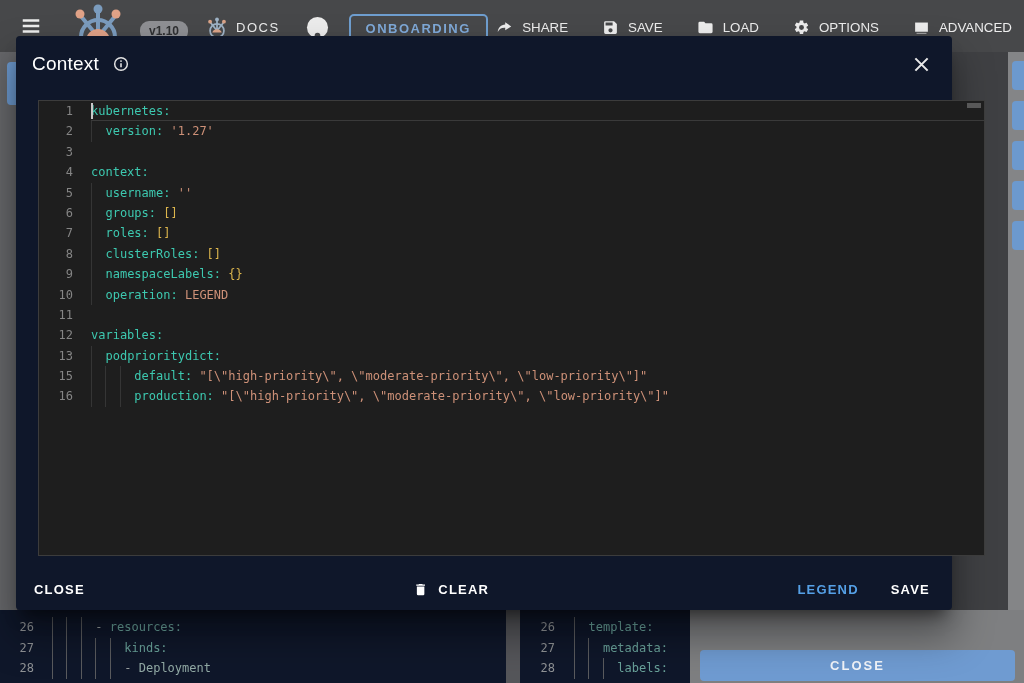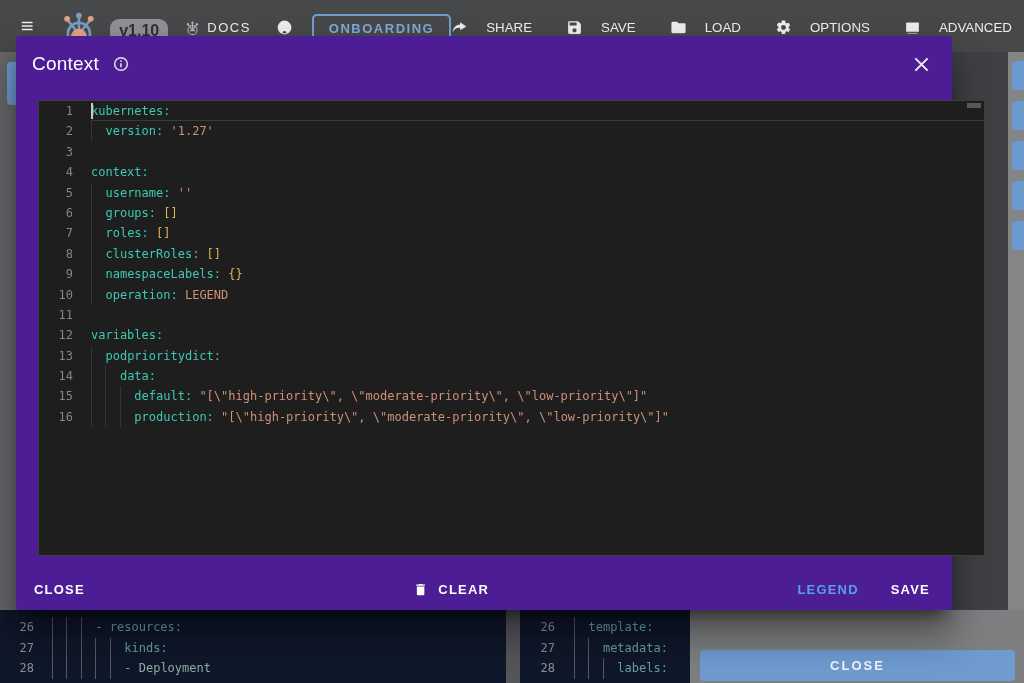--- a/index.html
+++ b/index.html
@@ -12,35 +12,35 @@
   
   .app-header {
     position:absolute; left:0; top:0; width:1024px; height:52px;
     background:#47484a; display:flex; align-items:center; z-index:1;
     color:#e8e8e8;
   }
   .hamburger { margin-left:20px; width:22px; height:22px; color:#ededed; }
   .brand-logo { margin-left:24px; width:64px; height:50px; margin-top:4px; }
   .brand-text { margin-left:6px; font-size:28px; font-weight:bold; color:#7b9cbe; letter-spacing:.5px; margin-top:2px; }
   .version-badge {
-    margin-left:10px; background:#8f9094; color:#2f3032; font-size:16px; font-weight:bold;
+    margin-left:10px; background:#8f9094; color:#2f3032; font-size:12px; font-weight:bold;
     border-radius:9px; padding:3px 9px; margin-top:10px;
   }
   .docs-logo { margin-left:16px; width:26px; height:26px; margin-top:6px; }
   .hdr-label { font-size:13px; font-weight:normal; letter-spacing:1.5px; color:#ededed; }
   .docs-label { margin-left:6px; margin-top:2px; cursor:pointer; }
   .gh-icon { margin-left:26px; width:23px; height:23px; margin-top:2px; cursor:pointer; }
   .onboarding-btn {
     margin-left:20px; height:29px; padding:0 15px; background:transparent;
     border:2px solid #6f9ecf; border-radius:5px; color:#7fa9d8;
     font-size:13px; font-weight:bold; letter-spacing:1.5px; margin-top:5px;
     font-family:"Liberation Sans", sans-serif; cursor:pointer;
   }
   .hdr-right { display:flex; align-items:center; margin-left:auto; padding-right:12px; gap:34px; margin-top:2px; }
-  .hdr-btn { display:flex; align-items:center; gap:18px; background:none; border:none; color:#ededed; cursor:pointer; font-family:"Liberation Sans", sans-serif; }
+  .hdr-btn { display:flex; align-items:center; gap:9px; background:none; border:none; color:#ededed; cursor:pointer; font-family:"Liberation Sans", sans-serif; }
   .hdr-btn svg { width:17px; height:17px; }
   
   .left-strip { position:absolute; left:0; top:52px; width:17px; height:558px; background:#66676a; z-index:2; }
   .left-strip .blue-tab { position:absolute; left:7px; top:10px; width:10px; height:43px; background:#6c99ce; border-radius:4px 0 0 4px; }
   .right-strip { position:absolute; left:1008px; top:52px; width:16px; height:558px; background:#848587; z-index:2; }
   .side-btn { position:absolute; left:4px; width:12px; height:29px; background:#6c99ce; border-radius:4px 0 0 4px; }
   .bg-bottom { position:absolute; left:0; top:610px; width:1024px; height:73px; background:#47484b; z-index:2; }
   .bg-editor { position:absolute; top:0; height:73px; background:#0f172a; font-family:"DejaVu Sans Mono", monospace; font-size:12px; padding-top:7px; overflow:hidden; }
   .bg-editor-left { left:0; width:506px; }
   .bg-editor-right { left:520px; width:170px; }
@@ -48,21 +48,21 @@
   .bg-onboarding { position:absolute; left:690px; top:0; width:334px; height:73px; background:#7e7f81; }
   .bg-close-btn {
     position:absolute; left:10px; top:40px; width:315px; height:31px;
     background:#6f9bd1; border:none; border-radius:4px; color:#f2f5fa;
     font-size:13px; font-weight:bold; letter-spacing:2px; cursor:pointer;
     font-family:"Liberation Sans", sans-serif;
   }
   
   .modal {
     position:absolute; left:16px; top:36px; width:936px; height:574px;
-    background:#4c1d95; border-radius:4px; z-index:10;
+    background:#0f172a; border-radius:4px; z-index:10;
     box-shadow:0 11px 15px -7px rgba(0,0,0,.5), 0 24px 38px 3px rgba(0,0,0,.35);
   }
   .modal-head { display:flex; align-items:center; height:48px; padding:8px 20px 0 16px; }
   .modal-title { color:#fff; font-size:19px; font-weight:500; letter-spacing:.2px; }
   .info-icon { margin-left:14px; width:16px; height:16px; color:#e2e2e2; cursor:pointer; }
   .close-x { margin-left:auto; width:21px; height:21px; color:#e8e8e8; cursor:pointer; background:none; border:none; padding:0; }
   
   .editor {
     position:absolute; left:22px; top:64px; width:947px; height:456px;
     background:#1e1e1e; border:1px solid #3c3c3c; overflow:hidden;
@@ -294,24 +294,20 @@
         </div>
         <div class="crow">
           <span class="ln">12</span>
           <span class="code" style="--ind: 0;"><span class="tk-key">variables:</span></span>
         </div>
         <div class="crow">
           <span class="ln">13</span>
           <span class="code" style="--ind: 1;"><span class="tk-pln">  </span><span class="tk-key">podprioritydict:</span></span>
         </div>
         <div class="crow">
-          <span class="ln">14</span>
-          <span class="code" style="--ind: 2;"><span class="tk-pln">    </span><span class="tk-key">data:</span></span>
-        </div>
-        <div class="crow">
           <span class="ln">15</span>
           <span class="code" style="--ind: 3;"><span class="tk-pln">      </span><span class="tk-key">default:</span><span class="tk-pln"> </span><span class="tk-str">"[\"high-priority\", \"moderate-priority\", \"low-priority\"]"</span></span>
         </div>
         <div class="crow">
           <span class="ln">16</span>
           <span class="code" style="--ind: 3;"><span class="tk-pln">      </span><span class="tk-key">production:</span><span class="tk-pln"> </span><span class="tk-str">"[\"high-priority\", \"moderate-priority\", \"low-priority\"]"</span></span>
         </div>
       </div>
 
     <div class="modal-foot">

